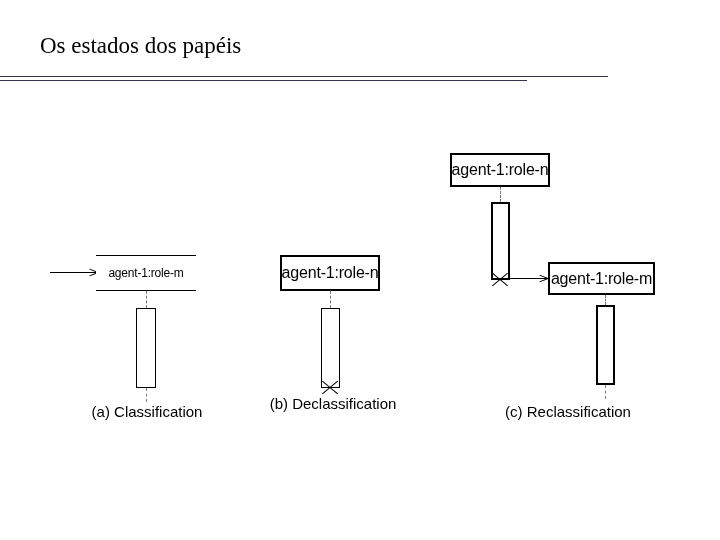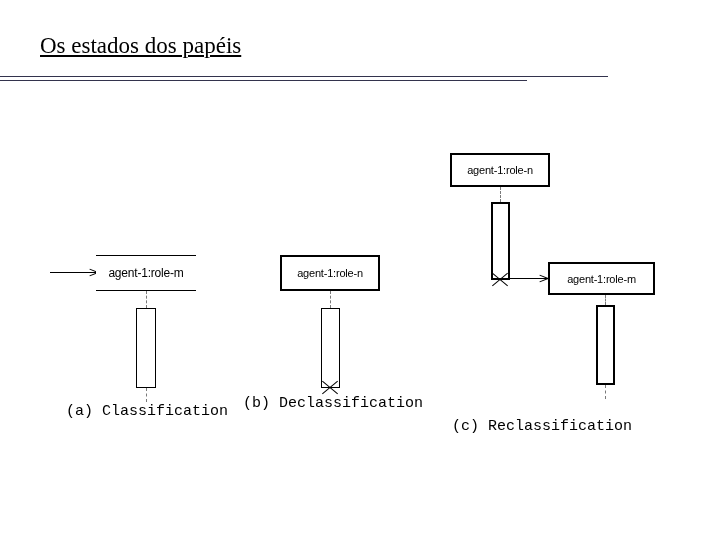--- a/index.html
+++ b/index.html
@@ -20,21 +20,20 @@
   
   #slide-title {
     position: absolute;
     left: 40px;
     top: 32px;
     font-family: "Liberation Serif", serif;
     font-size: 23px;
     line-height: 28px;
     color: #000000;
     white-space: nowrap;
-    text-decoration: underline;
   }
 
   
   .title-rule {
     position: absolute;
     background: #33334d;
   }
   #title-rule-top {
     left: 0px;
     top: 76px;
@@ -53,21 +52,21 @@
     position: absolute;
     border: 2px solid #000000;
     background: #ffffff;
     box-sizing: border-box;
     display: flex;
     align-items: center;
     justify-content: center;
   }
   .obj-box .obj-label {
     font-family: "Liberation Sans", sans-serif;
-    font-size: 11px;
+    font-size: 16px;
     color: #000000;
     white-space: nowrap;
     letter-spacing: -0.2px;
   }
 
   
   .obj-open {
     position: absolute;
     border-top: 1px solid #000000;
     border-bottom: 1px solid #000000;
@@ -147,21 +146,21 @@
   }
   .msg-arrow .head-b {
     top: 5px;
     transform-origin: right center;
     transform: rotate(22deg);
   }
 
   
   .caption {
     position: absolute;
-    font-family: Liberation Mono, monospace;
+    font-family: Liberation Sans, sans-serif;
     font-size: 15px;
     color: #000000;
     white-space: nowrap;
     text-align: center;
   }
 </style>
 </head>
 <body>
 
 <div id="slide">
@@ -228,16 +227,16 @@
     </div>
 
     <div class="obj-box" style="left:548px; top:262px; width:107px; height:33px;">
       <span class="obj-label">agent-1:role-m</span>
     </div>
 
     <div class="lifeline" style="left:605px; top:295px; height:10px;"></div>
     <div class="activation" style="left:596px; top:305px; width:19px; height:80px;"></div>
     <div class="lifeline" style="left:605px; top:385px; height:14px;"></div>
 
-    <div class="caption" style="left:452px; top:403px; width:180px;margin-top:15px;">(c) Reclassification</div>
+    <div class="caption" style="left:478px; top:403px; width:180px;">(c) Reclassification</div>
   </div>
 
 </div>
 
 </body></html>

